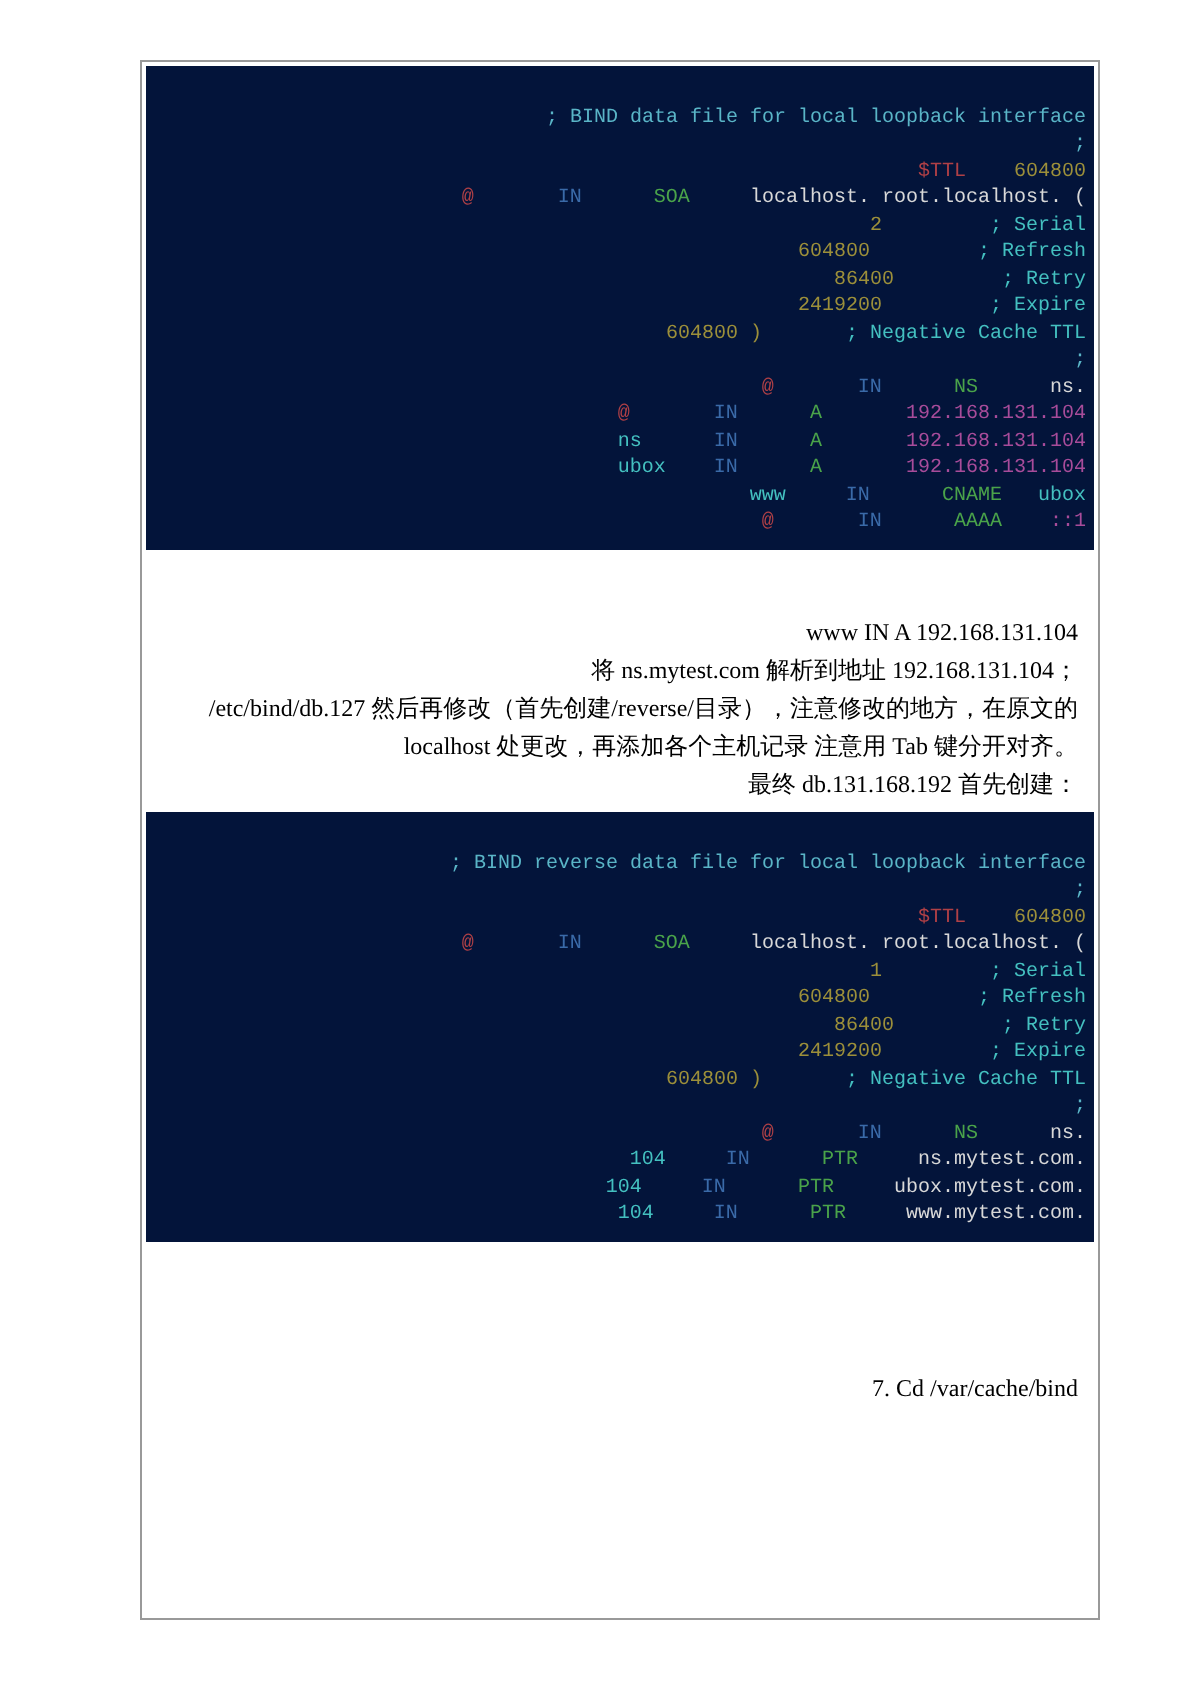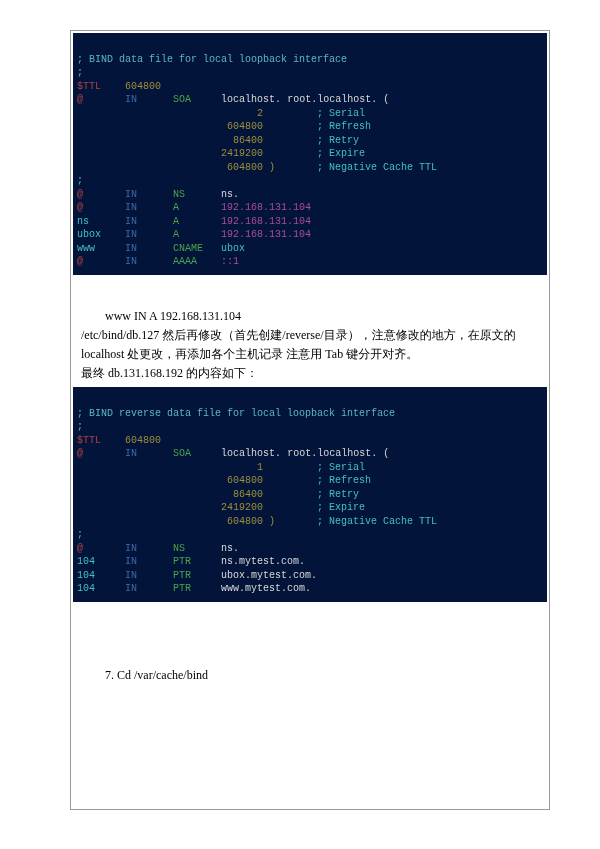--- a/index.html
+++ b/index.html
@@ -10,20 +10,21 @@
     font-size: 12px;
     color: #000;
     width: 600px;
   }
   .page {
     border: 1px solid #999;
     margin: 30px 50px 20px 70px;
     padding: 2px;
     box-sizing: border-box;
     min-height: 780px;
+    text-align: right;
   }
   .term {
     background: #03143a;
     color: #c8c8c8;
     font-family: "Courier New", monospace;
     font-size: 10px;
     line-height: 1.35;
     padding: 6px 4px;
     white-space: pre;
     overflow: hidden;
@@ -62,22 +63,23 @@
 <span class="c-red">@</span>       <span class="c-blue">IN</span>      <span class="c-green">NS</span>      <span class="c-white">ns.</span>
 <span class="c-red">@</span>       <span class="c-blue">IN</span>      <span class="c-green">A</span>       <span class="c-magenta">192.168.131.104</span>
 <span class="c-cyan">ns</span>      <span class="c-blue">IN</span>      <span class="c-green">A</span>       <span class="c-magenta">192.168.131.104</span>
 <span class="c-cyan">ubox</span>    <span class="c-blue">IN</span>      <span class="c-green">A</span>       <span class="c-magenta">192.168.131.104</span>
 <span class="c-cyan">www</span>     <span class="c-blue">IN</span>      <span class="c-green">CNAME</span>   <span class="c-cyan">ubox</span>
 <span class="c-red">@</span>       <span class="c-blue">IN</span>      <span class="c-green">AAAA</span>    <span class="c-magenta">::1</span>
 </div>
 
   <div class="body-text" style="margin-top:28px;">
     <div class="indent1">www IN A 192.168.131.104</div>
+    <div class="indent1">将 ns.mytest.com  解析到地址 192.168.131.104；</div>
     <div>/etc/bind/db.127 然后再修改（首先创建/reverse/目录），注意修改的地方，在原文的localhost 处更改，再添加各个主机记录 注意用 Tab 键分开对齐。</div>
-    <div>最终 db.131.168.192 的内容如下：</div>
+    <div>最终 db.131.168.192 首先创建：</div>
   </div>
 
   <div class="term">
 <span class="c-comment">; BIND reverse data file for local loopback interface</span>
 <span class="c-comment">;</span>
 <span class="c-red">$TTL</span>    <span class="c-yellow">604800</span>
 <span class="c-red">@</span>       <span class="c-blue">IN</span>      <span class="c-green">SOA</span>     <span class="c-white">localhost.</span> <span class="c-white">root.localhost. (</span>
                               <span class="c-yellow">1</span>         <span class="c-cyan">; Serial</span>
                          <span class="c-yellow">604800</span>         <span class="c-cyan">; Refresh</span>
                           <span class="c-yellow">86400</span>         <span class="c-cyan">; Retry</span>

